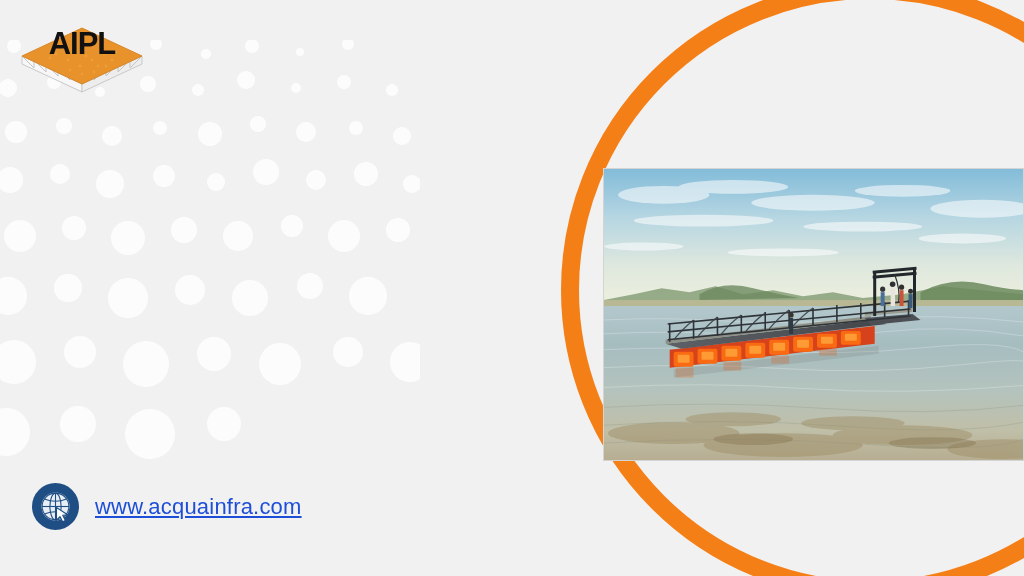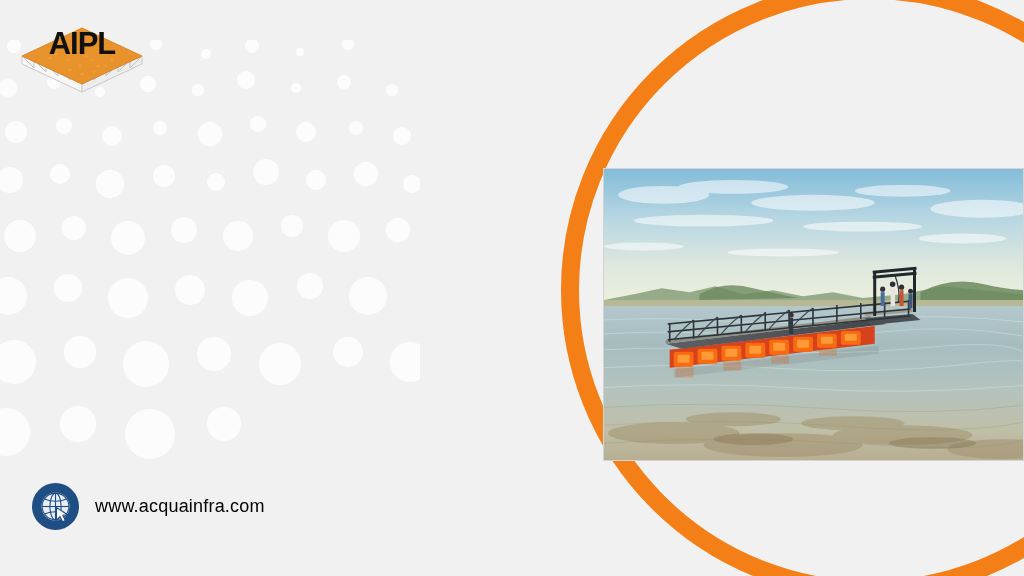--- a/index.html
+++ b/index.html
@@ -57,24 +57,25 @@
   #footer {
     position:absolute;
     left:32px; top:483px;
     display:flex;
     align-items:center;
     gap:16px;
   }
   #globe-icon { width:47px; height:47px; flex:0 0 auto; }
   #globe-icon svg { display:block; width:100%; height:100%; }
   #site-url {
-    font-size:18px;
-    color:#000000;
+    font-size:22px;
+    color:#1d4ed8;
     letter-spacing:0.2px;
     white-space:nowrap;
+    text-decoration:underline;
   }
 
   
   #photo {
     position:absolute;
     left:603px; top:168px;
     width:421px; height:293px;
     overflow:hidden;
     border:1px solid #d4d4d4;
     background:#9fb9c4;

